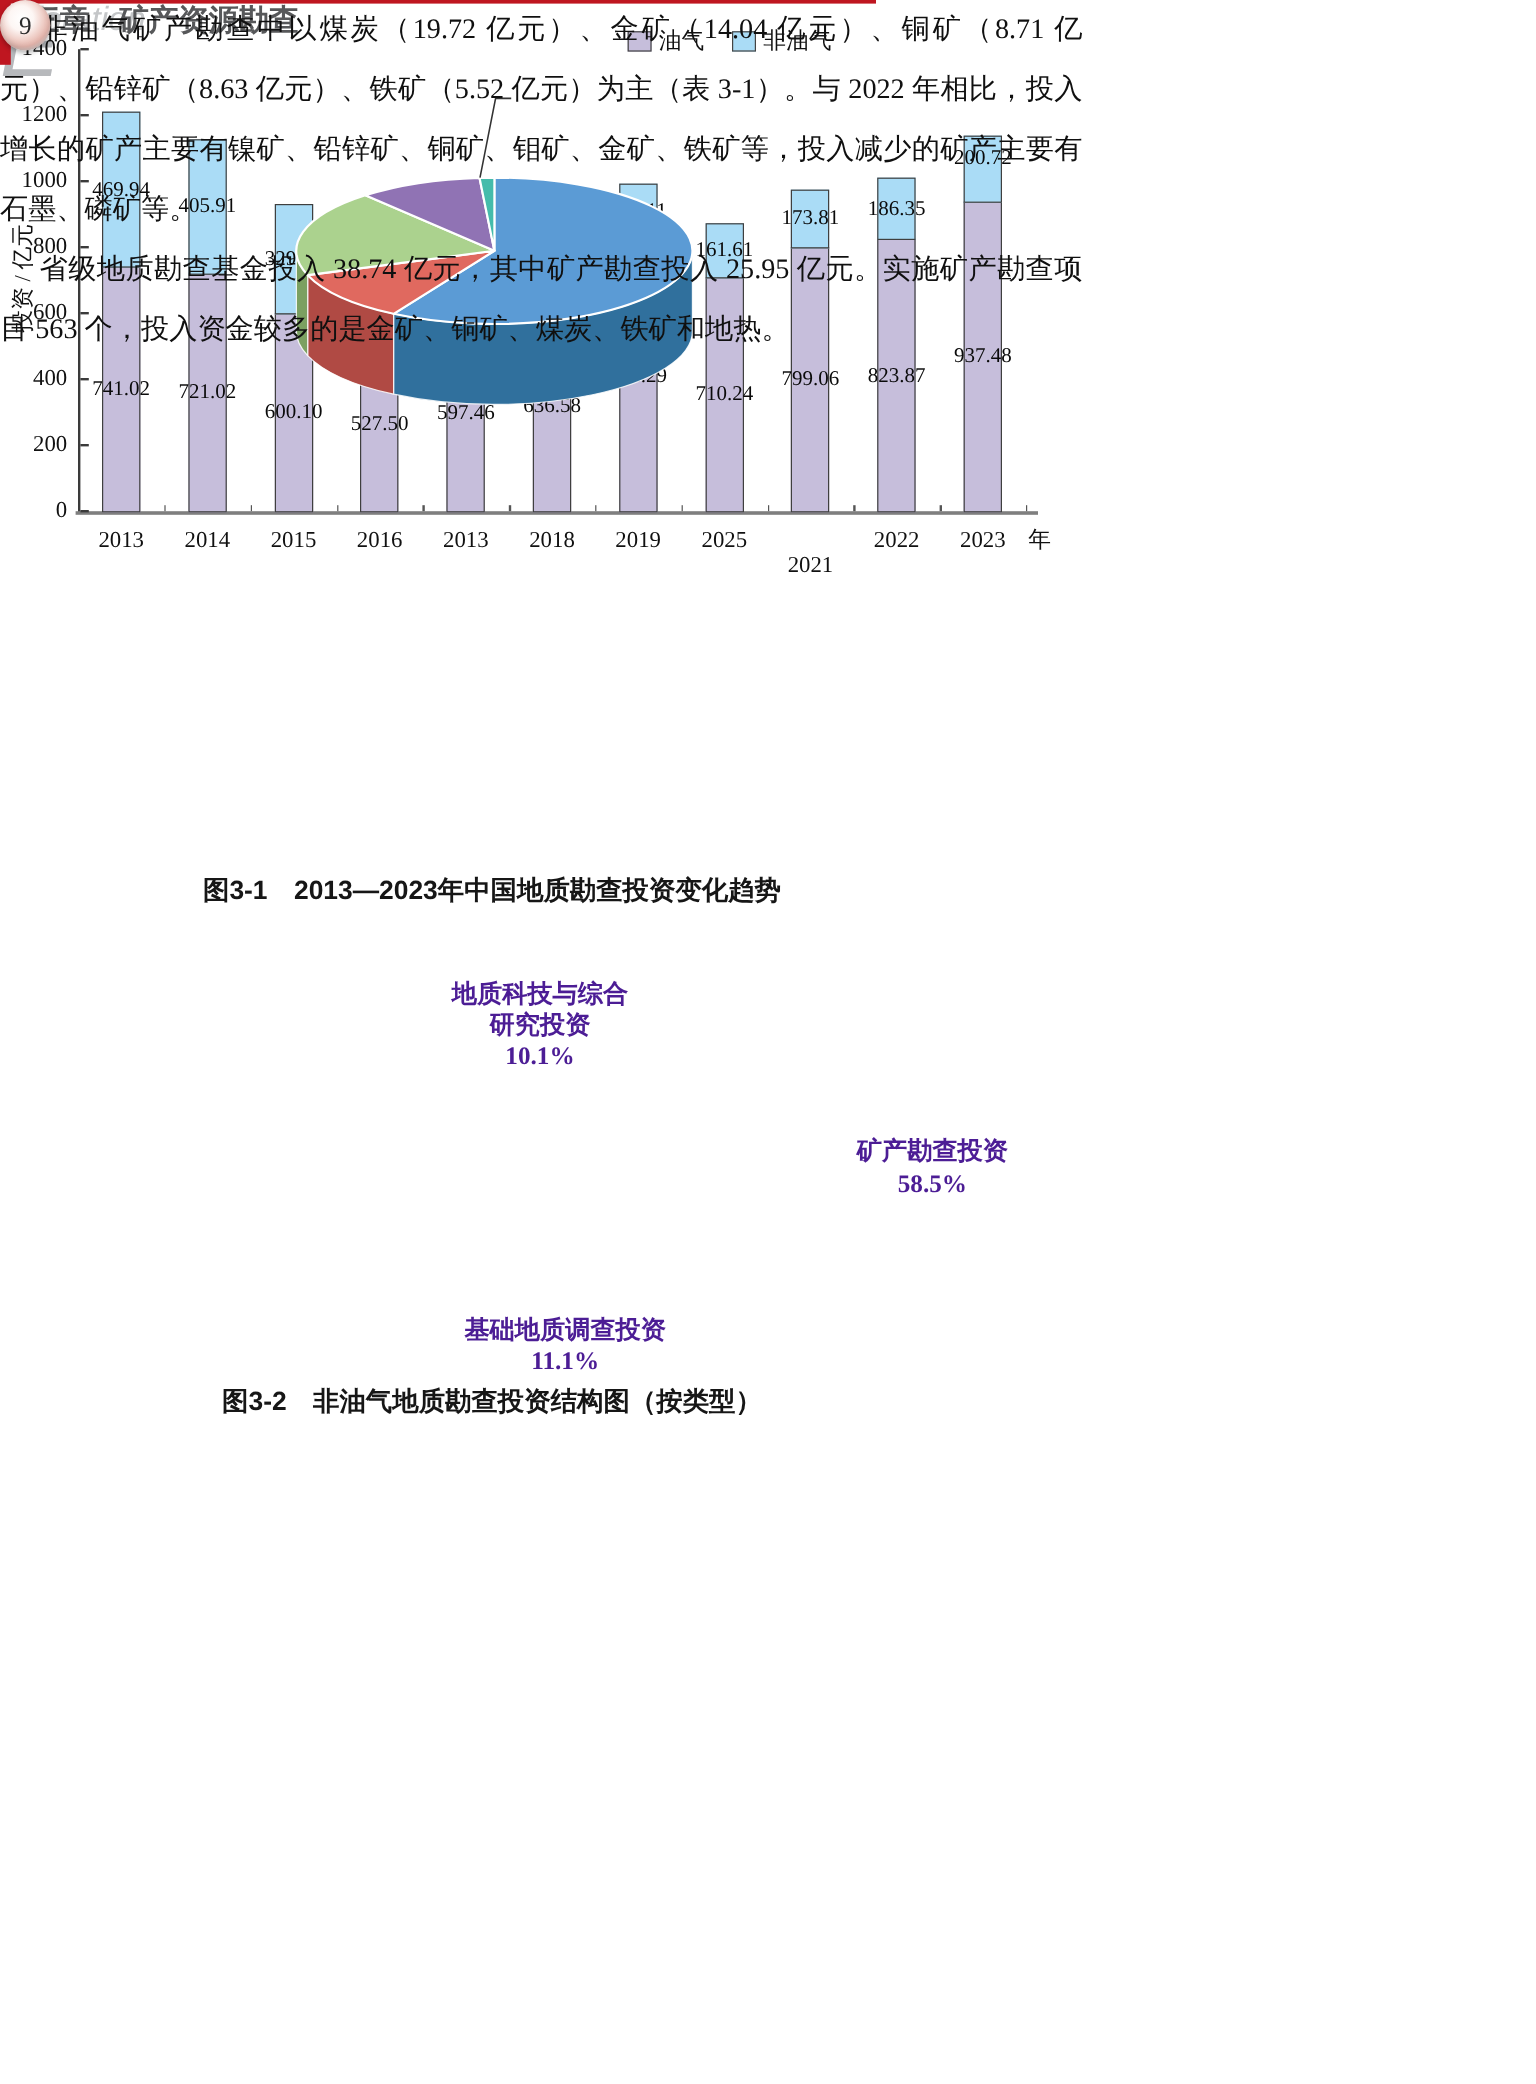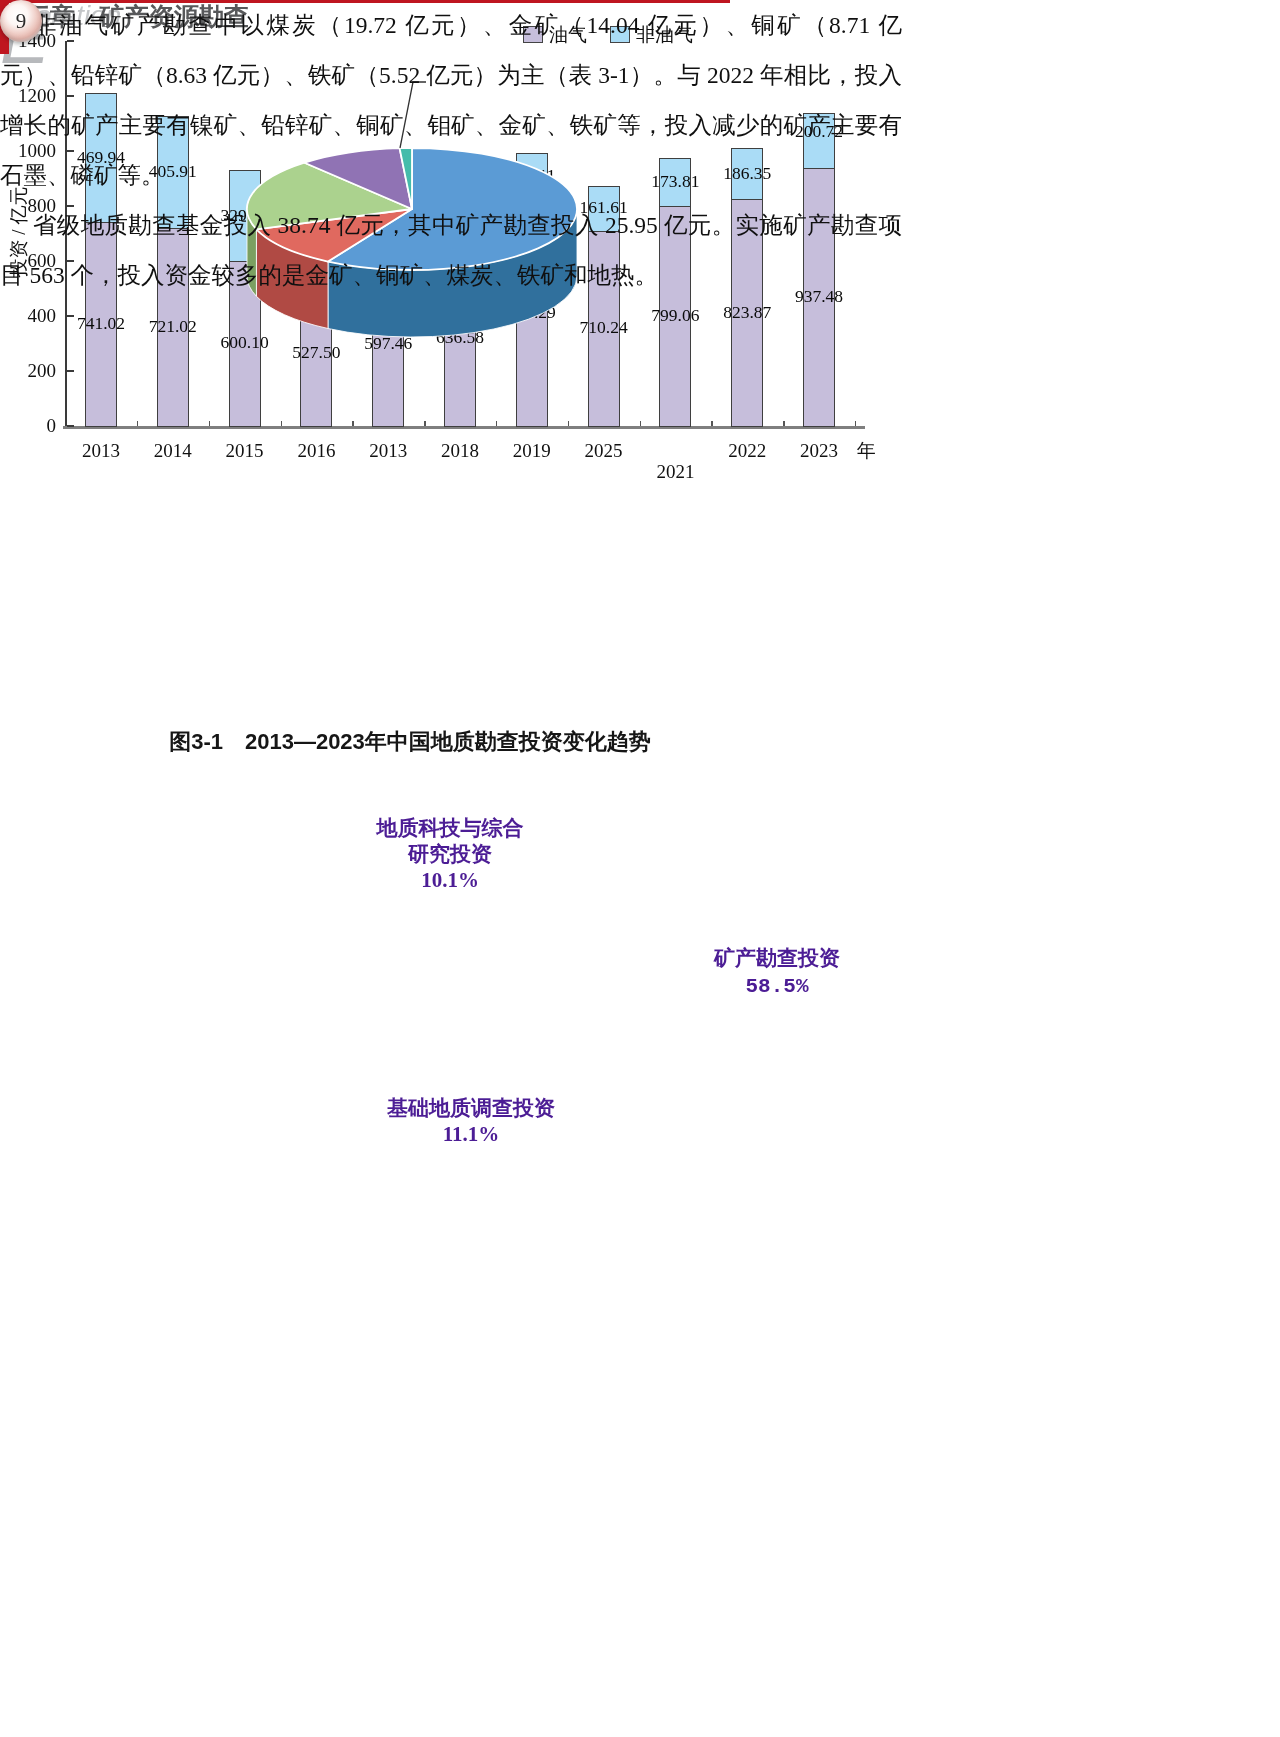--- a/index.html
+++ b/index.html
@@ -166,31 +166,32 @@
         <path d="M 328.0081664011888 261.50526364724055 A 165 61 0 0 1 256.4065615776774 229.3019922159022 L 256.4065615776774 296.3019922159022 A 165 61 0 0 0 328.0081664011888 328.50526364724055 Z" fill="#b04a44" stroke="rgba(255,255,255,0.85)" stroke-width="1" stroke-linejoin="round"></path>
         <path d="M 256.4065615776774 229.3019922159022 A 165 61 0 0 1 247 209 L 247 276 A 165 61 0 0 0 256.4065615776774 296.3019922159022 Z" fill="#7ba061" stroke="rgba(255,255,255,0.85)" stroke-width="1" stroke-linejoin="round"></path>
         <path d="M 412 209 L 412 148 A 165 61 0 1 1 328.0081664011888 261.50526364724055 Z" fill="#5b9bd5" stroke="#ffffff" stroke-width="1.8" stroke-linejoin="round"></path>
         <path d="M 412 209 L 328.0081664011888 261.50526364724055 A 165 61 0 0 1 256.4065615776774 229.3019922159022 Z" fill="#e0695f" stroke="#ffffff" stroke-width="1.8" stroke-linejoin="round"></path>
         <path d="M 412 209 L 256.4065615776774 229.3019922159022 A 165 61 0 0 1 304.44743532535495 162.73992316738799 Z" fill="#abd28e" stroke="#ffffff" stroke-width="1.8" stroke-linejoin="round"></path>
         <path d="M 412 209 L 304.44743532535495 162.73992316738799 A 165 61 0 0 1 399.5710770878908 148.17330708410256 Z" fill="#9073b4" stroke="#ffffff" stroke-width="1.8" stroke-linejoin="round"></path>
         <path d="M 412 209 L 399.5710770878908 148.17330708410256 A 165 61 0 0 1 411.99999999999983 148 Z" fill="#45bcab" stroke="#ffffff" stroke-width="1.8" stroke-linejoin="round"></path>
         <polyline points="426,82 413,82 400,148" fill="none" stroke="#333" stroke-width="1.3"></polyline>
       </svg>
   </div>
+  <div class="abs fig-caption" style="top:1153px;">图3-2　非油气地质勘查投资结构图（按类型）</div>
 
   <div class="abs body-text">
     <p>非油气矿产勘查中以煤炭（19.72 亿元）、金矿（14.04 亿元）、铜矿（8.71 亿元）、铅锌矿（8.63 亿元）、铁矿（5.52 亿元）为主（表 3-1）。与 2022 年相比，投入增长的矿产主要有镍矿、铅锌矿、铜矿、钼矿、金矿、铁矿等，投入减少的矿产主要有石墨、磷矿等。</p>
     <p>省级地质勘查基金投入 38.74 亿元，其中矿产勘查投入 25.95 亿元。实施矿产勘查项目 563 个，投入资金较多的是金矿、铜矿、煤炭、铁矿和地热。</p>
   </div>
 
   <div class="abs page-sphere">
     <span>9</span>
   </div>
 
-<div class="pie-label" style="left: 672px; top: 946px; width: 210px; line-height: 27px; font-family: Liberation Mono, monospace;">
+<div class="pie-label" style="left: 672px; top: 946px; width: 210px; line-height: 27px;">
       <div>矿产勘查投资</div>
       <div>58.5%</div>
     </div>
     <div class="pie-label" style="left: 351px; top: 1095px; width: 240px; line-height: 26px;">
       <div>基础地质调查投资</div>
       <div>11.1%</div>
     </div>
     <div class="pie-label" style="left: 330px; top: 815px; width: 240px; line-height: 26px;">
       <div>地质科技与综合</div>
       <div>研究投资</div>

